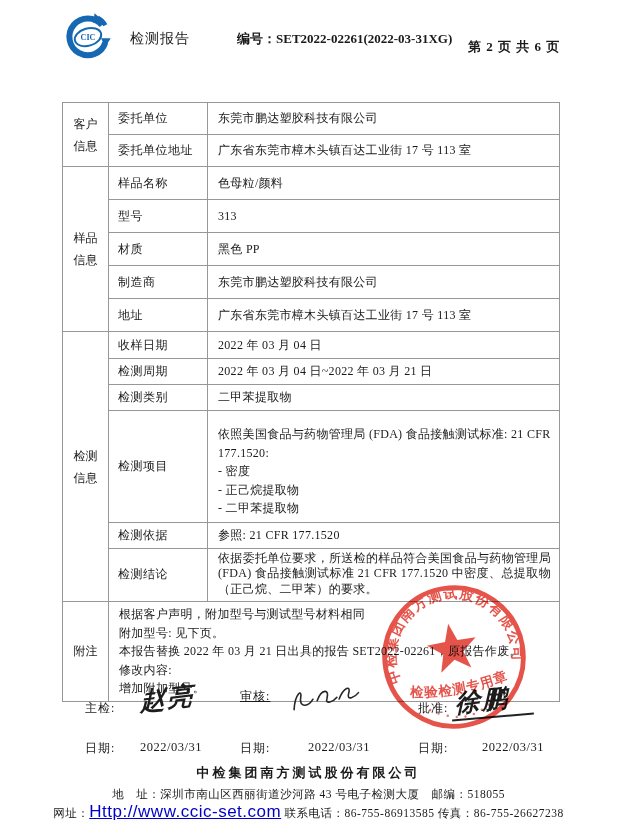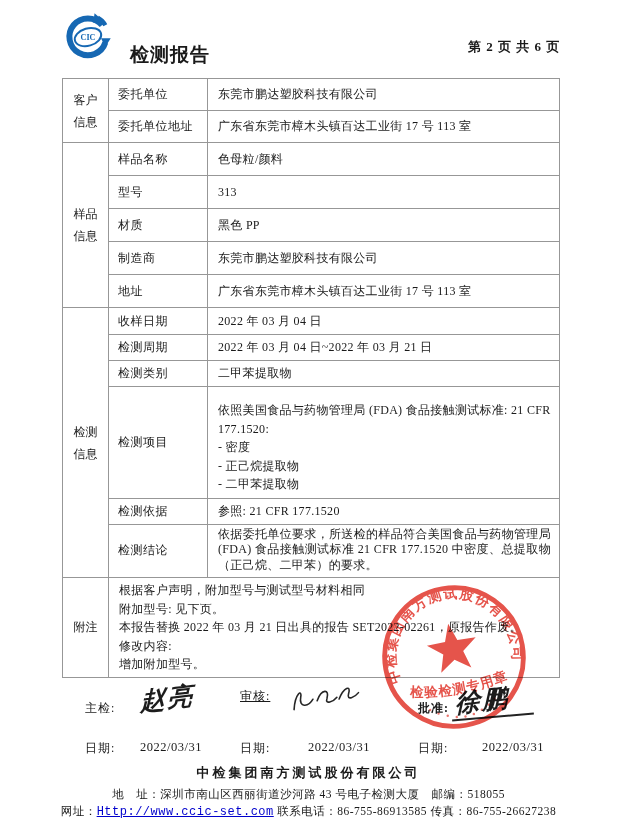--- a/index.html
+++ b/index.html
@@ -3,26 +3,26 @@
 <meta charset="utf-8">
 <style>
   * { margin:0; padding:0; box-sizing:border-box; }
   html,body { background:#ffffff; }
   .page {
     position:relative; width:617px; height:840px; background:#fff; overflow:hidden;
     font-family:"Liberation Serif","DejaVu Serif",serif; color:#1a1a1a;
   }
   
   .hdr-logo { position:absolute; left:62px; top:10px; width:52px; height:52px; }
-  .hdr-title { position:absolute; left:130px; top:42px; font-size:19px; font-weight:bold; letter-spacing:1px; }
+  .hdr-title { position:absolute; left:130px; top:30px; font-size:14px; font-weight:normal; letter-spacing:1px; }
   .hdr-no { position:absolute; left:237px; top:30px; font-size:13px; font-weight:bold; }
   .hdr-page { position:absolute; left:468px; top:38px; font-size:13px; font-weight:bold; letter-spacing:1px; }
   
   .tbl-wrap { position:absolute; left:62px; top:78px; width:497px; }
-  table.report { width:497px; table-layout:fixed; border-collapse:collapse; border:1.5px solid #636363; }
+  table.report { width:497px; table-layout:fixed; border-collapse:collapse; border:1.5px solid #636363;margin-top:24px; }
   table.report td { border:1px solid #979797; font-size:12px; vertical-align:middle; overflow:hidden; }
   td.g { text-align:center; padding:0 10px; line-height:22px; color:#222; }
   td.l { padding-left:9px; letter-spacing:0.5px; }
   td.v { padding-left:10px; padding-right:8px; letter-spacing:0.3px; }
   td.pre { white-space:pre-line; vertical-align:middle; }
   td.items { line-height:18.5px; padding-top:14px; padding-bottom:4px; }
   td.concl { line-height:15.5px; padding-top:2px; padding-bottom:4px; text-align:justify; }
   td.notes { line-height:18.5px; padding-top:3px; padding-bottom:3px; }
   tr.sec td { border-top:1.4px solid #6e6e6e; }
   
@@ -32,36 +32,37 @@
               transform:rotate(-7deg) skewX(-6deg); letter-spacing:2px; white-space:nowrap; }
   .sig-underline { position:absolute; height:2px; background:#222; transform:rotate(-5deg); }
   .sig-scribble { position:absolute; }
   
   .stamp { position:absolute; left:377px; top:580px; width:154px; height:154px;
            transform:rotate(-10deg); opacity:0.87; mix-blend-mode:multiply; z-index:5; }
   
   .footer { position:absolute; left:0; top:764px; width:617px; text-align:center; }
   .footer .co { font-size:13px; font-weight:bold; letter-spacing:3px; margin-bottom:4px; }
   .footer .line { font-size:11.5px; letter-spacing:0.5px; line-height:17px; }
-  .footer a.url { font-family:Liberation Mono, monospace; font-size:12px; color:#0000cc; text-decoration:underline; }
+  .footer a.url { font-family:Liberation Sans, sans-serif; font-size:17px; color:#0000cc; text-decoration:underline; }
 </style>
 </head>
 <body>
 
 <div class="page">
 
   <svg class="hdr-logo" viewBox="0 0 48 48">
     <path d="M 37 14 A 17 17 0 1 0 40 30" fill="none" stroke="#1668b3" stroke-width="5.5"></path>
     <path d="M 40 34 L 45 26 L 36 26 Z" fill="#1668b3"></path>
     <path d="M 33 7 A 17 17 0 0 1 40 14" fill="none" stroke="#1668b3" stroke-width="4"></path>
     <path d="M 30 3 L 37 9 L 29 12 Z" fill="#1668b3"></path>
     <ellipse cx="24" cy="25" rx="12.5" ry="8" transform="rotate(-16 24 25)" fill="#ffffff" stroke="#1668b3" stroke-width="1.8"></ellipse>
     <text x="24" y="27.5" text-anchor="middle" font-size="7.5" font-weight="bold" fill="#1668b3" font-family="Liberation Serif, serif">CIC</text>
   </svg>
   <div class="hdr-title">检测报告</div>
+  <div class="hdr-no">编号：SET2022-02261(2022-03-31XG)</div>
   <div class="hdr-page">第 2 页 共 6 页</div>
 
   <div class="tbl-wrap">
     <table class="report">
       <colgroup>
           <col style="width:46px">
           <col style="width:99px">
           <col style="width:352px">
         </colgroup>
 
@@ -141,21 +142,21 @@
 
   <div>
     <span class="sig-label" style="left:85px; top:700px;">主检:</span>
     <span class="sig-name" style="left:140px; top:682px;">赵亮</span>
 
     <span class="sig-label" style="left:240px; top:688px;text-decoration:underline;">审核:</span>
     <svg class="sig-scribble" style="left:283px; top:678px; transform:rotate(-7deg);" width="80" height="42">
       <path d="M10 28 C13 12 21 8 18 17 C15 26 24 28 30 20 M34 22 C40 10 48 12 44 21 C41 27 50 25 54 21 M56 23 C62 12 70 10 66 19 C63 26 72 23 76 19" fill="none" stroke="#262626" stroke-width="1.6" stroke-linecap="round"></path>
     </svg>
 
-    <span class="sig-label" style="left:418px; top:700px;font-weight:bold;">批准:</span>
+    <span class="sig-label" style="left:418px; top:700px;">批准:</span>
     <span class="sig-name" style="left:455px; top:684px;">徐鹏</span>
     <span class="sig-underline" style="left:452px; top:716px; width:82px;"></span>
 
     <span class="sig-label" style="left:85px; top:740px;">日期:</span>
     <span class="sig-date" style="left:140px; top:740px;">2022/03/31</span>
     <span class="sig-label" style="left:240px; top:740px;">日期:</span>
     <span class="sig-date" style="left:308px; top:740px;">2022/03/31</span>
     <span class="sig-label" style="left:418px; top:740px;">日期:</span>
     <span class="sig-date" style="left:482px; top:740px;">2022/03/31</span>
   </div>

